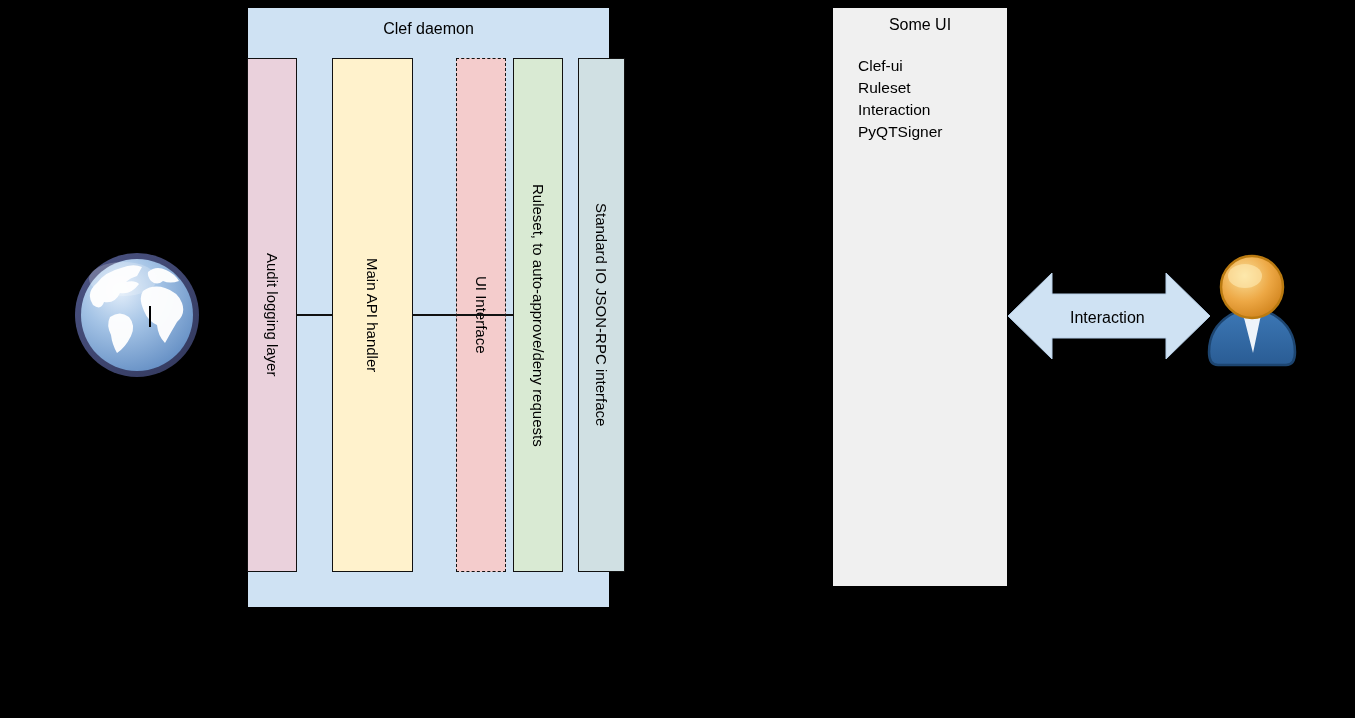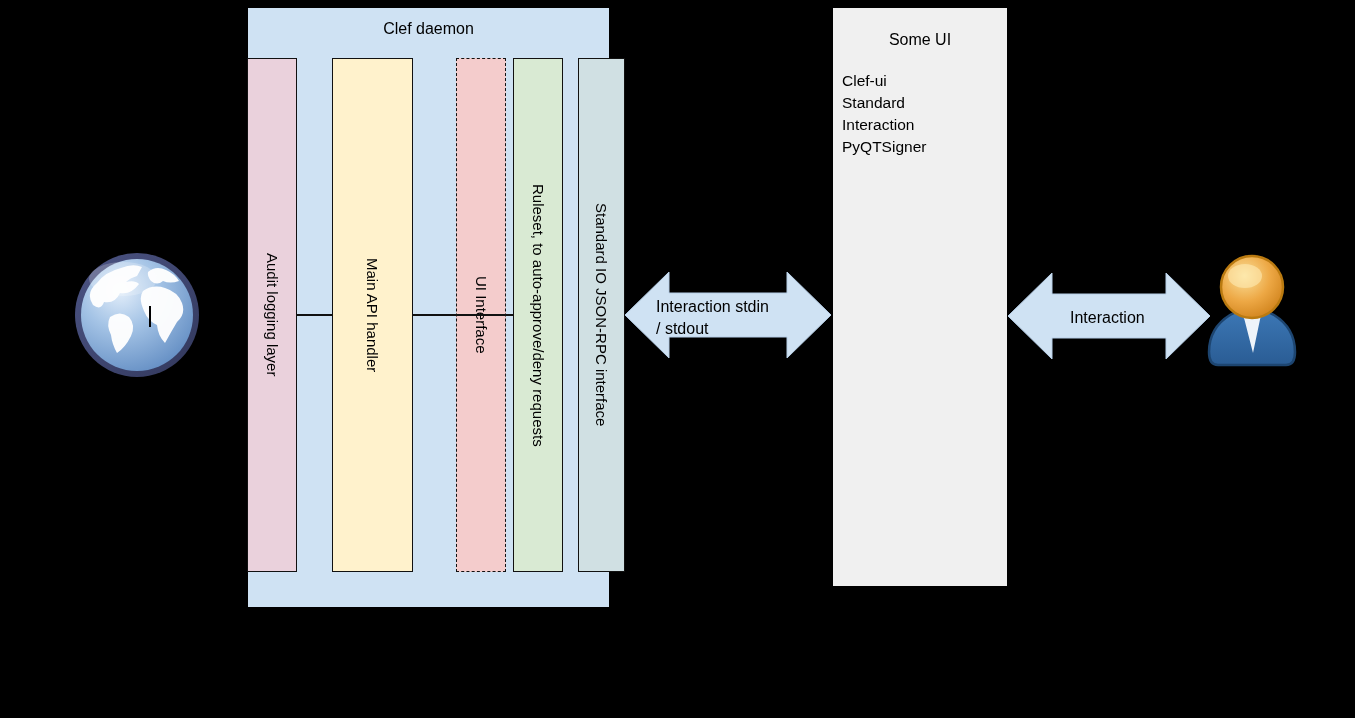--- a/index.html
+++ b/index.html
@@ -35,22 +35,22 @@
   .arrow { position:absolute; z-index:4; }
   .arrow svg { display:block; }
   .arrow-text { position:absolute; font-size:16px; line-height:22px; }
   .arrow-left  { left:625px; top:270px; width:206px; height:90px; }
   .arrow-right { left:1008px; top:271px; width:202px; height:90px; }
   .arrow-left  .arrow-text { left:31px; top:26px; }
   .arrow-right .arrow-text { left:30px; top:36px;margin-left:32px; }
 
   
   .someui { position:absolute; left:833px; top:8px; width:174px; height:578px; background:#f0f0f0; }
-  .someui-title { margin-top:23px; text-align:center; font-size:16px; }
-  .someui-list { margin-top:21px; margin-left:9px; font-size:15.5px; line-height:22px; }
+  .someui-title { margin-top:8px; text-align:center; font-size:16px; }
+  .someui-list { margin-top:21px; margin-left:25px; font-size:15.5px; line-height:22px; }
 
   
   .globe { position:absolute; left:73px; top:251px; width:128px; height:128px; z-index:5; }
   .user  { position:absolute; left:1204px; top:254px; width:96px; height:114px; z-index:5; }
 </style>
 </head>
 <body>
 
 <div class="canvas">
 
@@ -96,35 +96,26 @@
   <div class="layer layer-3">
     <span class="vtext">Ruleset, to auto-approve/deny requests</span>
   </div>
   <div class="layer layer-4">
     <span class="vtext">Standard IO JSON-RPC interface</span>
   </div>
 
   <div class="conn conn-1"></div>
   <div class="conn conn-2"></div>
 
-  <div class="arrow arrow-left">
-    <svg width="206" height="90" viewBox="0 0 206 90">
-      <polygon points="0,45 44,2 44,23 162,23 162,2 206,45 162,88 162,67 44,67 44,88" fill="#cfe2f3" stroke="#b6cee6" stroke-width="1"></polygon>
-    </svg>
-    <div class="arrow-text">
-      <div>Interaction stdin</div>
-      <div>/ stdout</div>
-    </div>
-  </div>
 
   <div class="someui">
     <div class="someui-title">Some UI</div>
     <div class="someui-list">
       <div>Clef-ui</div>
-      <div>Standard</div>
+      <div>Ruleset</div>
       <div>Interaction</div>
       <div>PyQTSigner</div>
     </div>
   </div>
 
   <div class="arrow arrow-right">
     <svg width="202" height="90" viewBox="0 0 202 90">
       <polygon points="0,45 44,2 44,23 158,23 158,2 202,45 158,88 158,67 44,67 44,88" fill="#cfe2f3" stroke="#b6cee6" stroke-width="1"></polygon>
     </svg>
     <div class="arrow-text">Interaction</div>

